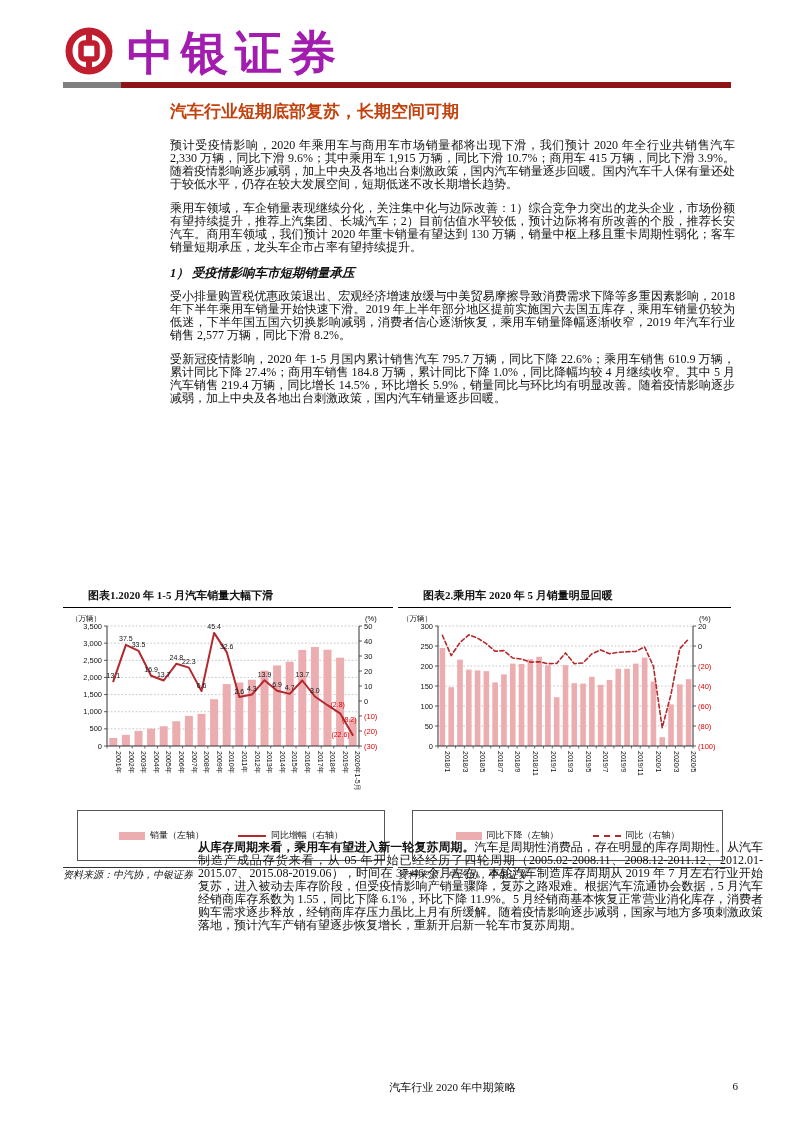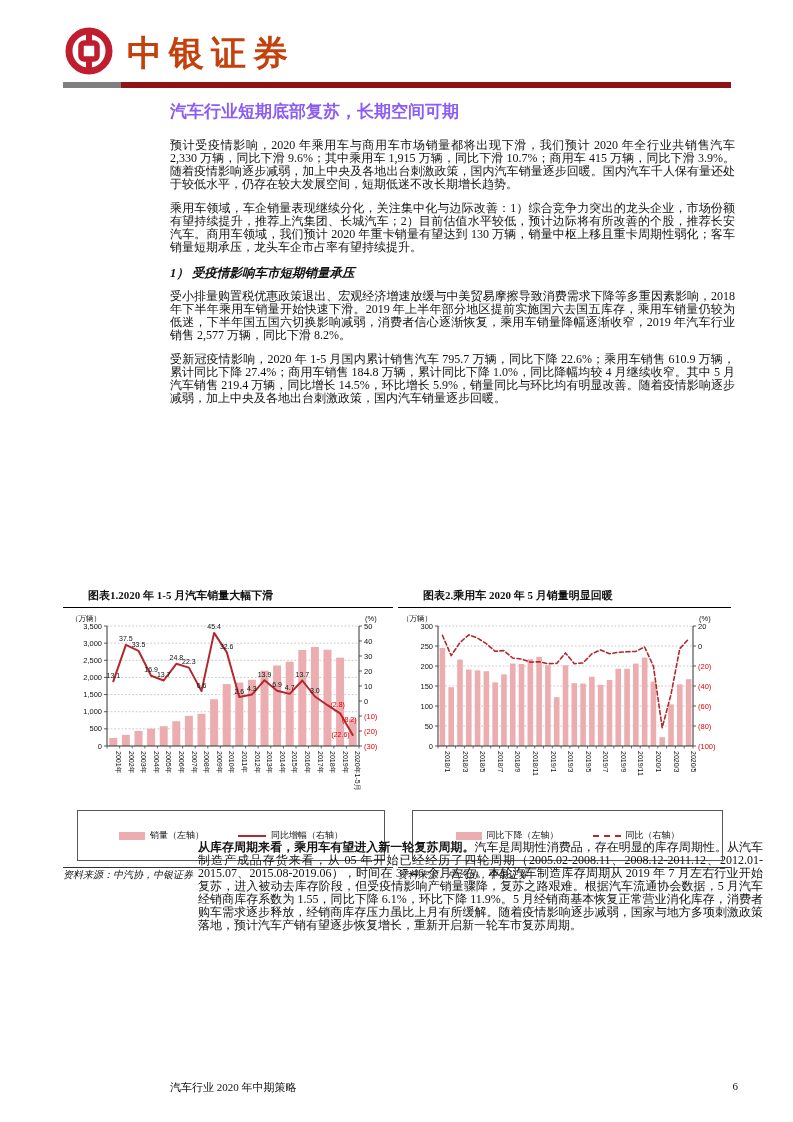--- a/index.html
+++ b/index.html
@@ -3,28 +3,28 @@
 <meta charset="utf-8">
 <style>
   * { margin:0; padding:0; box-sizing:border-box; }
   html,body { background:#ffffff; }
   body { font-family:"Liberation Serif","DejaVu Serif",serif; color:#111; }
   .page { position:relative; width:793px; height:1122px; background:#fff; overflow:hidden; margin:0 auto; }
 
   
   .header { position:absolute; left:63px; top:26px; width:668px; }
   .brand-row { display:flex; align-items:center; gap:12px; height:54px; }
-  .brand-text { font-size:35px; font-weight:bold; letter-spacing:7px; color:#c2410c; }
+  .brand-text { font-size:47px; font-weight:bold; letter-spacing:7px; color:#a21caf; }
   .header-rule { position:absolute; left:63px; top:82px; width:668px; height:6px; display:flex; }
   .header-rule .gray { width:58px; height:100%; background:#7f7f7f; }
   .header-rule .red  { flex:1; height:100%; background:#8e1417; }
 
   
   .content { position:absolute; left:170px; top:100px; width:565px; }
-  .main-title { font-size:17px; font-weight:bold; color:#8b5cf6; margin-bottom:16px; }
+  .main-title { font-size:17px; font-weight:bold; color:#c2410c; margin-bottom:16px; }
   .para { font-size:12px; line-height:13px; text-align:justify; margin-bottom:11px; }
   .sec-heading { font-size:14px; font-weight:bold; margin-top:14px; margin-bottom:9px; }
   .sub-heading { font-size:12.5px; font-weight:bold; font-style:italic; margin-bottom:8px; }
   .lead-bold { font-weight:bold; }
 
   
   .figures-row { position:absolute; left:63px; top:588px; width:668px; display:flex; justify-content:space-between; }
   .figure { width:330px; }
   .figure.right { width:333px; }
   .fig-caption { font-size:11px; font-weight:bold; padding-bottom:4px; border-bottom:1.5px solid #000;padding-left:25px; }
@@ -34,21 +34,21 @@
   .leg-item { display:flex; align-items:center; gap:5px; }
   .sw-bar { display:inline-block; width:26px; height:8px; background:#ebadaf; }
   .sw-line { display:inline-block; width:28px; height:0; border-top:2px solid #b3282d; }
   .sw-line.dashed { border-top-style:dashed; }
   .fig-source { margin-top:6px; border-top:1.2px solid #333; padding-top:0; font-size:10px; font-style:italic; }
 
   
   .closing { position:absolute; left:170px; top:841px; width:565px;margin-left:28px; }
 
   
-  .footer-title { position:absolute; left:170px; width:565px; top:1080px; font-size:11px; }
+  .footer-title { position:absolute; left:170px; width:565px; top:1080px; text-align:center; font-size:11px; }
   .footer-page { position:absolute; right:55px; top:1080px; font-size:11px; }
 </style>
 </head>
 <body>
 
 <div class="page">
 
   <div class="header">
     <div class="brand-row">
       <span>

